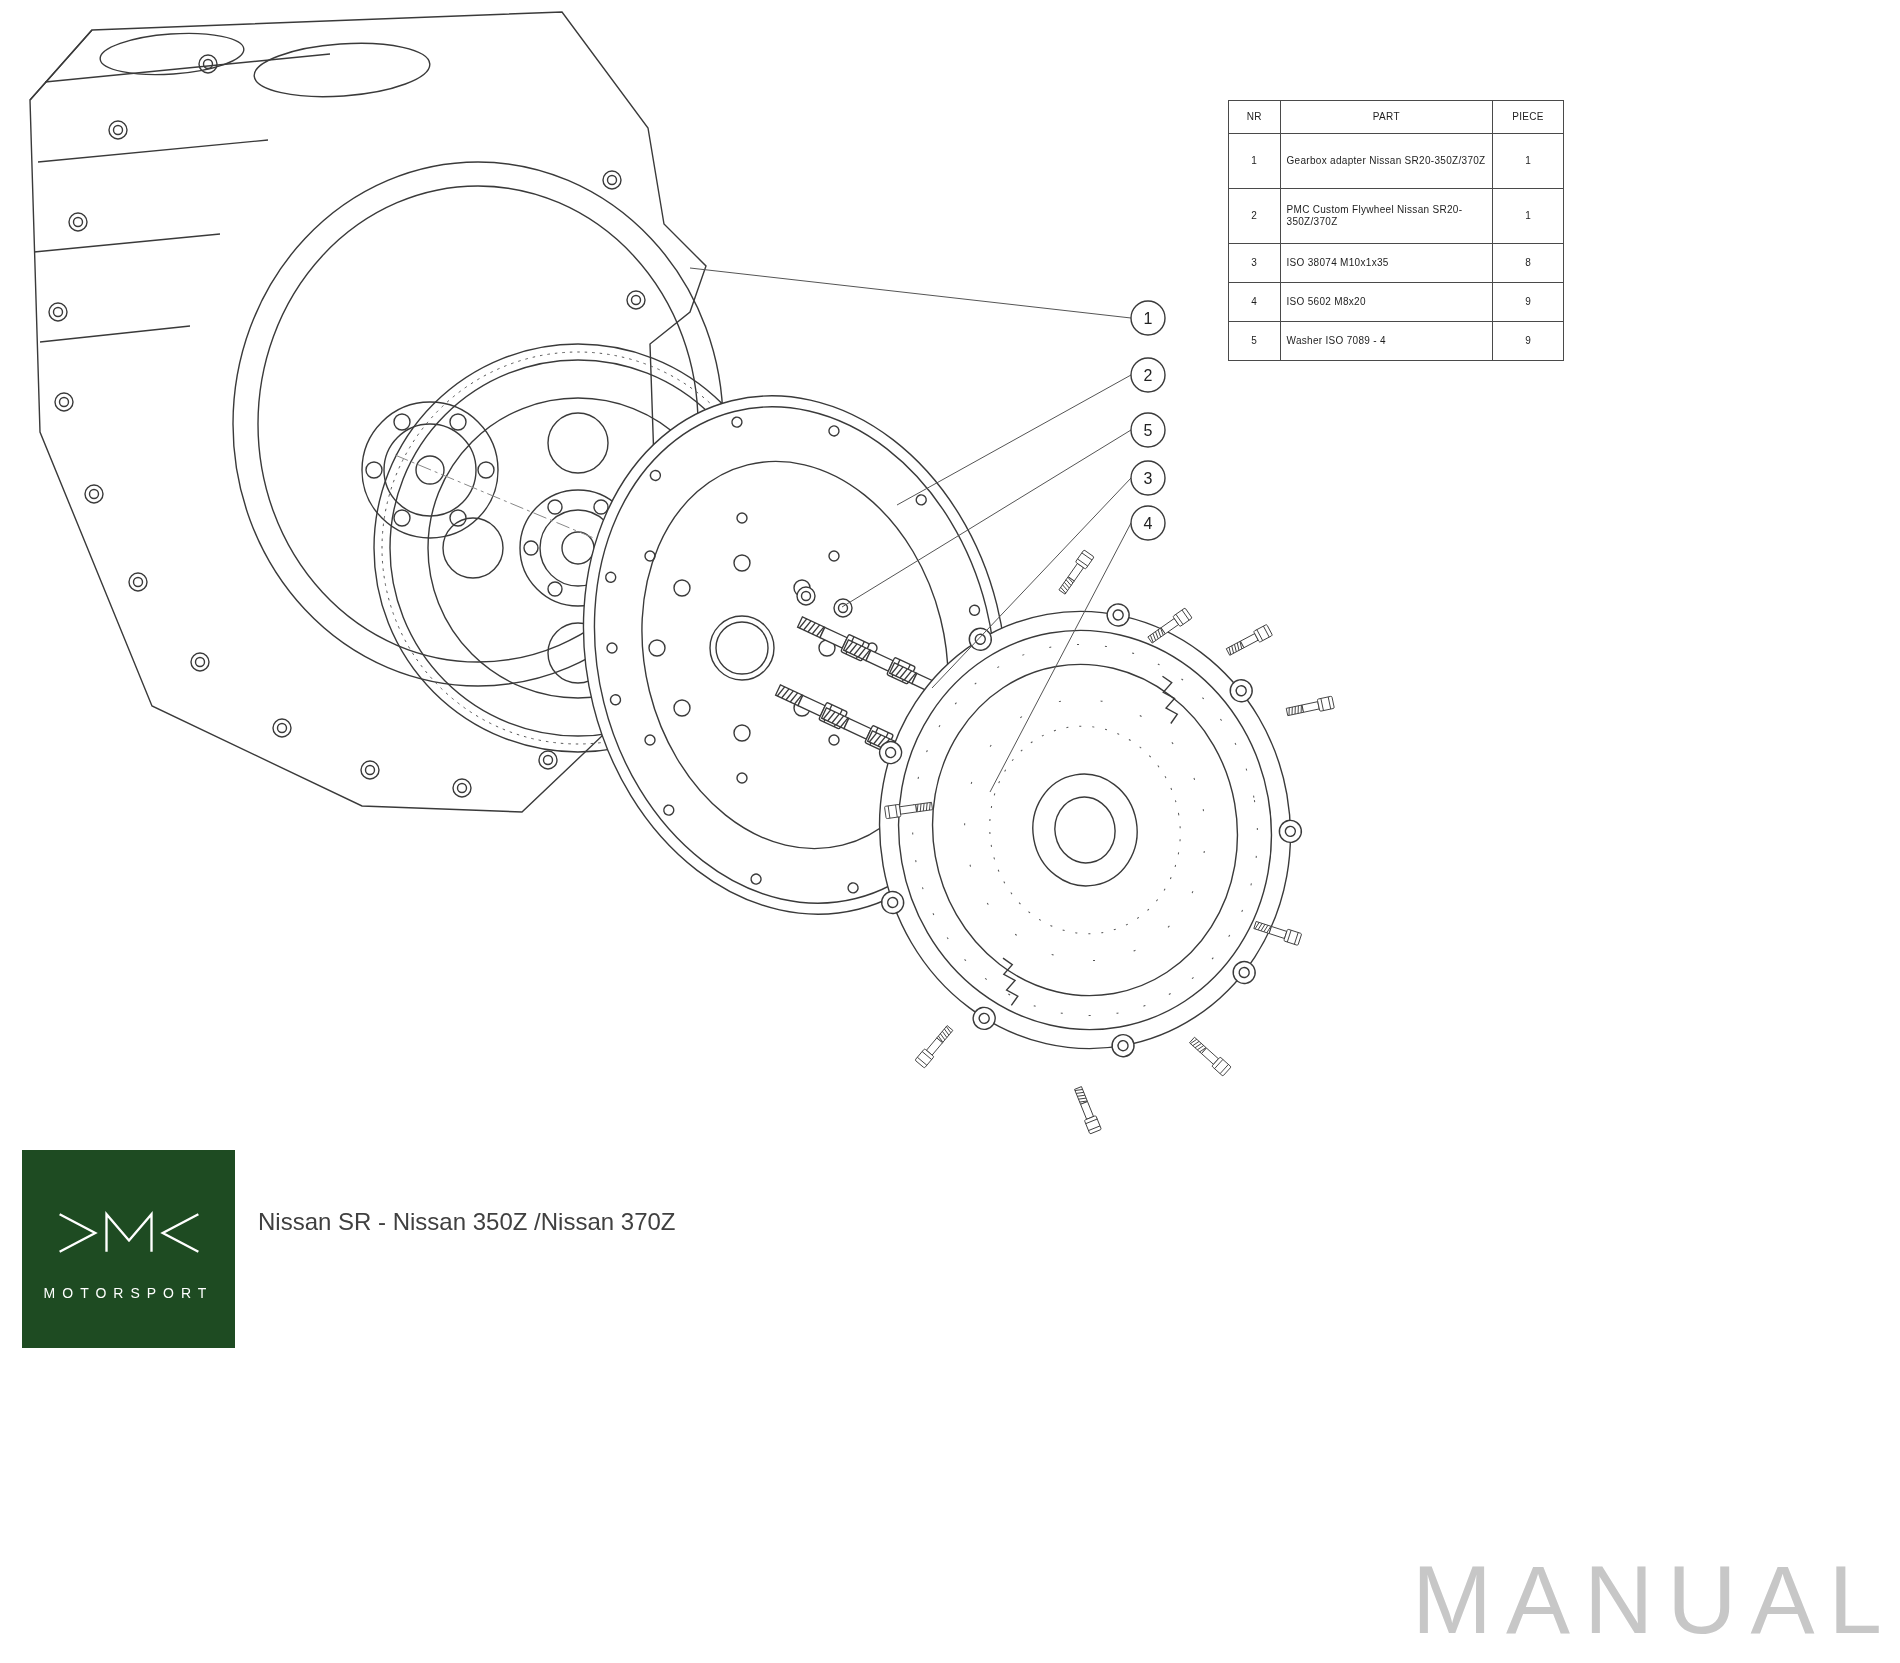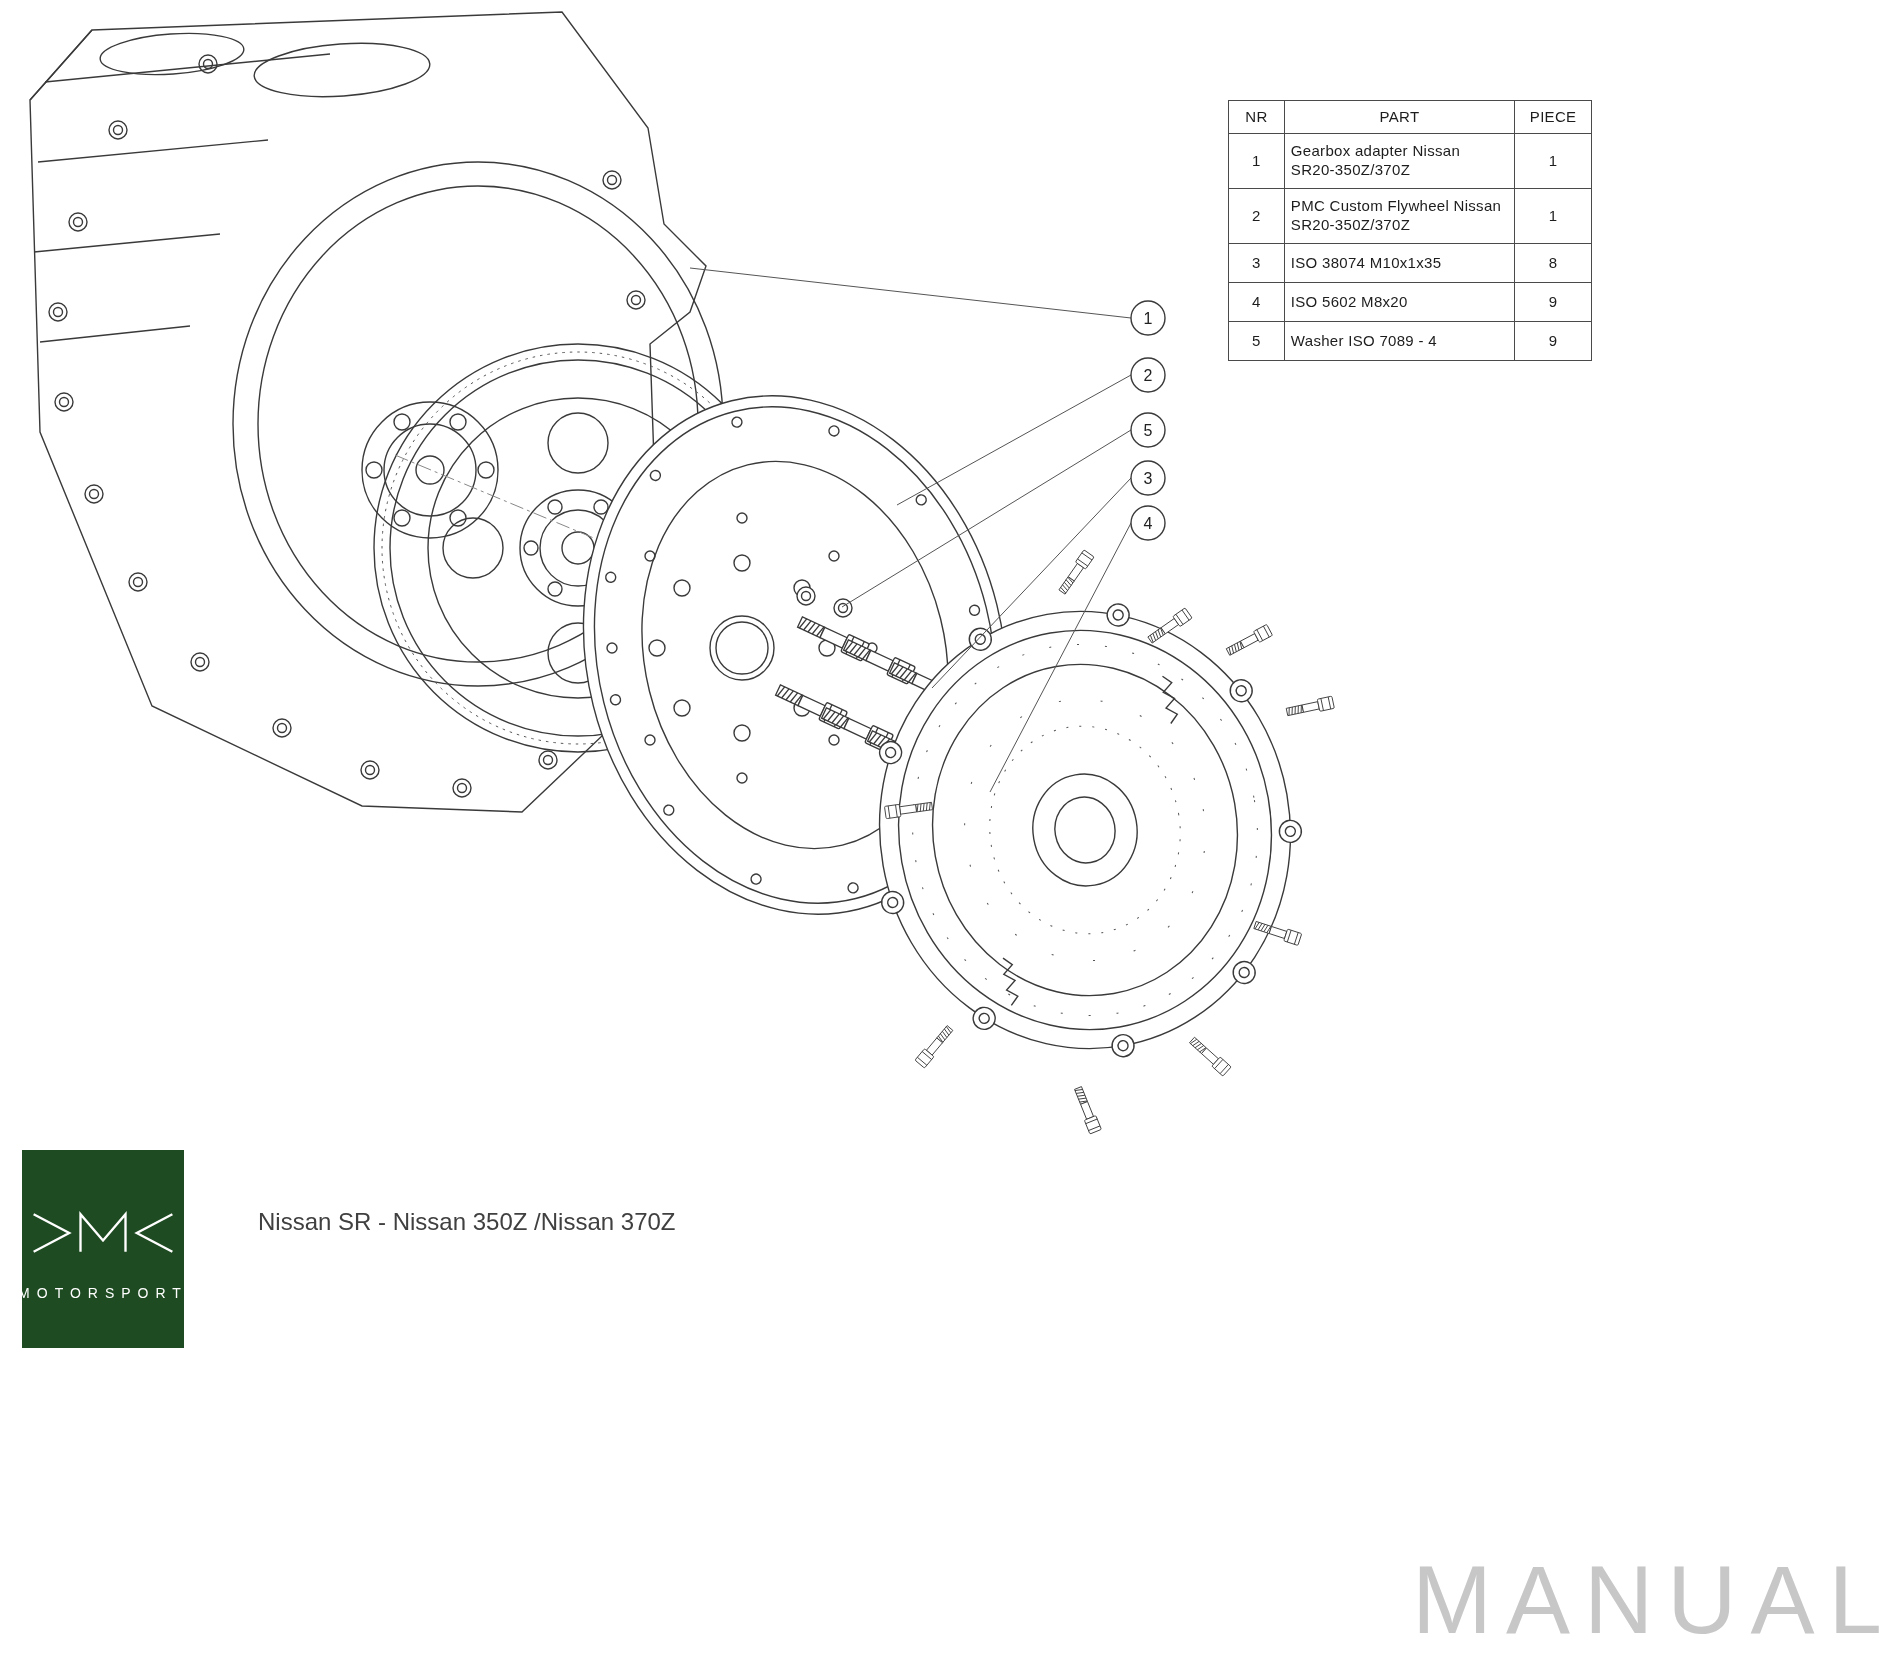--- a/index.html
+++ b/index.html
@@ -8,31 +8,31 @@
     font-family:"Liberation Sans",sans-serif;color:#1a1a1a;
   }
   
   #drawing{position:absolute;left:0;top:0;}
   #drawing .ln{stroke:#3a3a3a;stroke-width:1.4;fill:none;}
   #drawing .thin{stroke:#555;stroke-width:1;fill:none;}
   #drawing .white{fill:#ffffff;stroke:#3a3a3a;stroke-width:1.4;}
   #drawing text{font-family:"Liberation Sans",sans-serif;font-size:16px;fill:#222;}
   
   .parts-table{
-    position:absolute;left:1228px;top:100px;width:364px;
-    border-collapse:collapse;font-size:15px;color:#1d1d1d;letter-spacing:.3px;
+    position:absolute;left:1228px;top:100px;width:336px;
+    border-collapse:collapse;font-size:10px;color:#1d1d1d;letter-spacing:.3px;
   }
   .parts-table th,.parts-table td{border:1px solid #4a4a4a;padding:2px 6px;line-height:1.25;}
   .parts-table th{font-weight:normal;text-align:center;height:28px;}
   .parts-table td.c{text-align:center;}
   .parts-table tr.tall td{height:50px;}
   .parts-table tr.short td{height:34px;}
   
   .logo-box{
-    position:absolute;left:22px;top:1150px;width:162px;height:198px;background:#1e4b22;
+    position:absolute;left:22px;top:1150px;width:213px;height:198px;background:#1e4b22;
     display:flex;flex-direction:column;align-items:center;justify-content:center;gap:16px;
   }
   .logo-wordmark{color:#fff;font-size:14px;letter-spacing:7px;font-weight:300;}
   .title-block{position:absolute;left:258px;top:1196px;}
   .title-block h1{margin:0;font-size:46px;font-weight:800;letter-spacing:.5px;color:#0d0d0d;}
   .title-block .subtitle{margin-top:12px;font-size:24px;color:#404040;}
   .watermark{
     position:absolute;right:4px;bottom:8px;font-size:96px;letter-spacing:14px;
     color:#c7c7c7;font-weight:400;
   }

